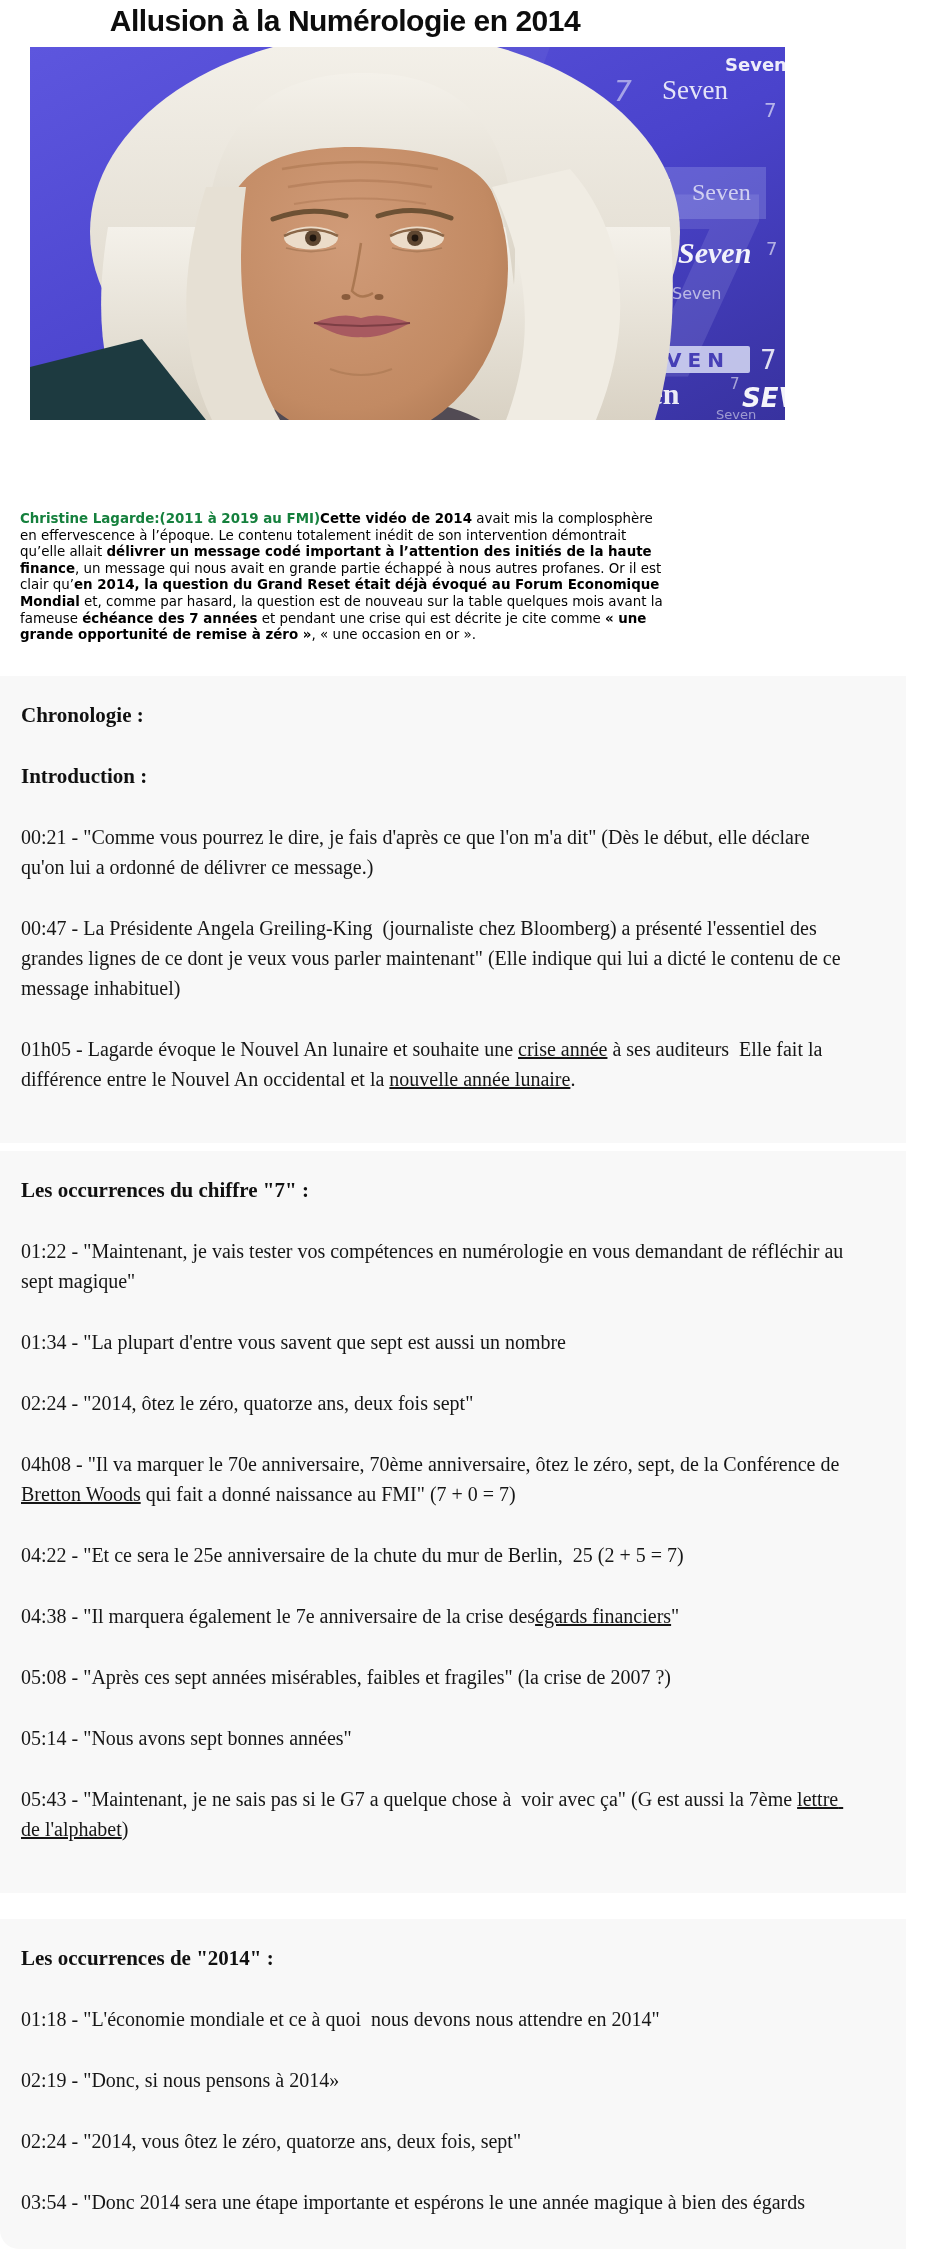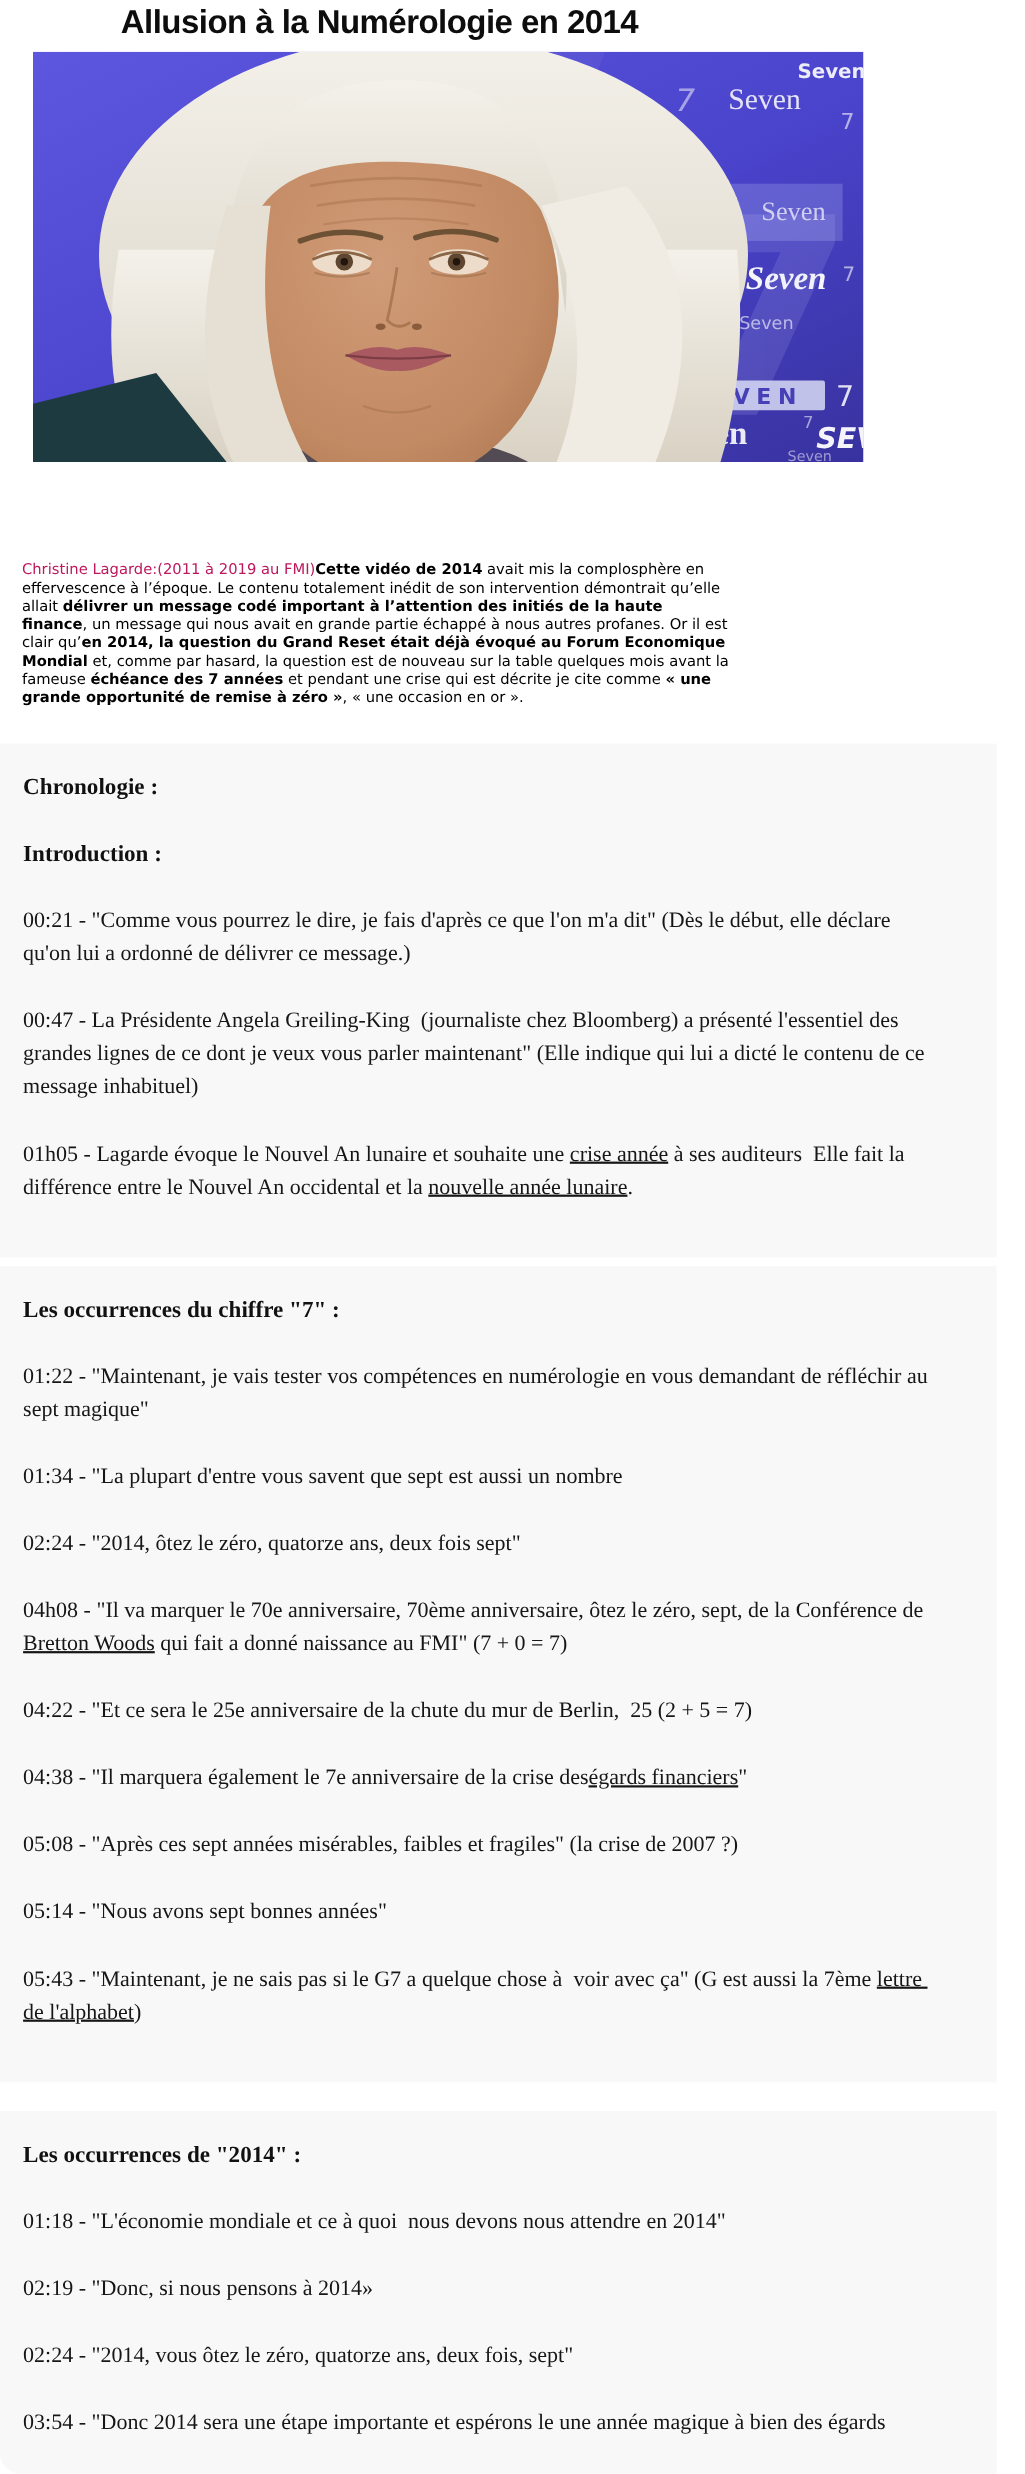--- a/index.html
+++ b/index.html
@@ -28,21 +28,21 @@
   
   .hero{margin:9px 0 0 30px;width:755px;height:456px;line-height:0;}
   
   .caption{
     margin:8px 0 0 20px;width:645px;
     font-family:"DejaVu Sans","Liberation Sans",sans-serif;
     font-size:13.4px;line-height:16.6px;color:#000;
   }
   .seg-normal{font-weight:normal;}
   .seg-bold{font-weight:bold;text-align:right;}
-  .seg-greenbold{font-weight:normal;color:#be185d;}
+  .seg-greenbold{font-weight:bold;color:#15803d;}
   .seg-underline{text-decoration:underline;}
   
   .block{
     background:#f8f8f8;
     width:856px;
     padding:24px 29px 18px 21px;
     font-family:"Liberation Serif","DejaVu Serif",serif;
     color:#161616;
   }
   .block-1{margin-top:32px;}

